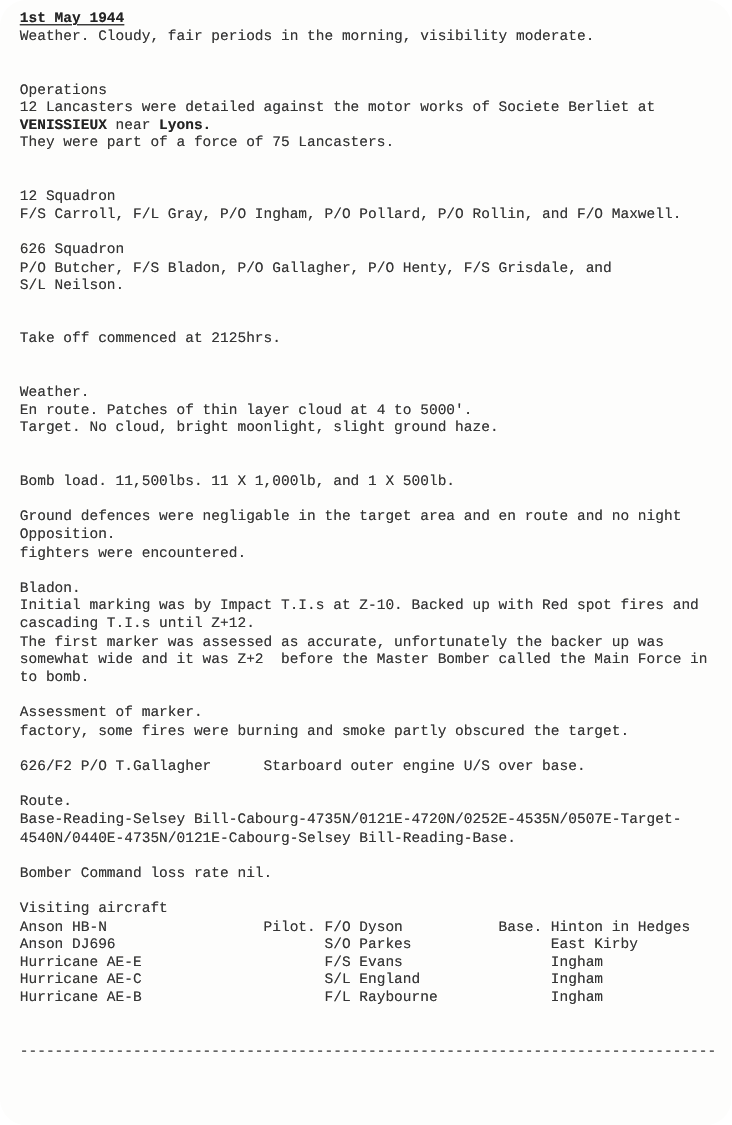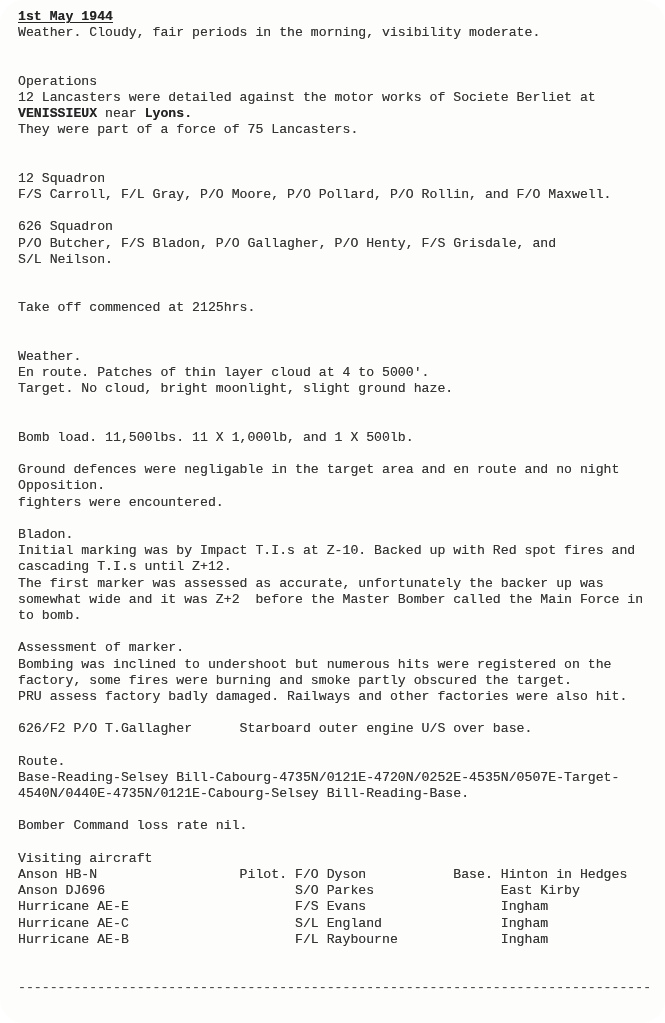--- a/index.html
+++ b/index.html
@@ -53,21 +53,21 @@
       <div class="line">Weather. Cloudy, fair periods in the morning, visibility moderate.</div>
       <div class="line"></div>
       <div class="line"></div>
       <div class="line">Operations</div>
       <div class="line">12 Lancasters were detailed against the motor works of Societe Berliet at</div>
       <div class="line"><span class="b">VENISSIEUX</span><span> near </span><span class="b">Lyons.</span></div>
       <div class="line">They were part of a force of 75 Lancasters.</div>
       <div class="line"></div>
       <div class="line"></div>
       <div class="line">12 Squadron</div>
-      <div class="line">F/S Carroll, F/L Gray, P/O Moore, P/O Pollard, P/O Rollin, and F/O Maxwell.</div>
+      <div class="line">F/S Carroll, F/L Gray, P/O Ingham, P/O Pollard, P/O Rollin, and F/O Maxwell.</div>
       <div class="line"></div>
       <div class="line">626 Squadron</div>
       <div class="line">P/O Butcher, F/S Bladon, P/O Gallagher, P/O Henty, F/S Grisdale, and</div>
       <div class="line">S/L Neilson.</div>
       <div class="line"></div>
       <div class="line"></div>
       <div class="line">Take off commenced at 2125hrs.</div>
       <div class="line"></div>
       <div class="line"></div>
       <div class="line">Weather.</div>
@@ -82,23 +82,21 @@
       <div class="line">fighters were encountered.</div>
       <div class="line"></div>
       <div class="line">Bladon.</div>
       <div class="line">Initial marking was by Impact T.I.s at Z-10. Backed up with Red spot fires and</div>
       <div class="line">cascading T.I.s until Z+12.</div>
       <div class="line">The first marker was assessed as accurate, unfortunately the backer up was</div>
       <div class="line">somewhat wide and it was Z+2  before the Master Bomber called the Main Force in</div>
       <div class="line">to bomb.</div>
       <div class="line"></div>
       <div class="line">Assessment of marker.</div>
-      <div class="line">Bombing was inclined to undershoot but numerous hits were registered on the</div>
       <div class="line">factory, some fires were burning and smoke partly obscured the target.</div>
-      <div class="line">PRU assess factory badly damaged. Railways and other factories were also hit.</div>
       <div class="line"></div>
       <div class="line">626/F2 P/O T.Gallagher      Starboard outer engine U/S over base.</div>
       <div class="line"></div>
       <div class="line">Route.</div>
       <div class="line">Base-Reading-Selsey Bill-Cabourg-4735N/0121E-4720N/0252E-4535N/0507E-Target-</div>
       <div class="line">4540N/0440E-4735N/0121E-Cabourg-Selsey Bill-Reading-Base.</div>
       <div class="line"></div>
       <div class="line">Bomber Command loss rate nil.</div>
       <div class="line"></div>
       <div class="line">Visiting aircraft</div>

